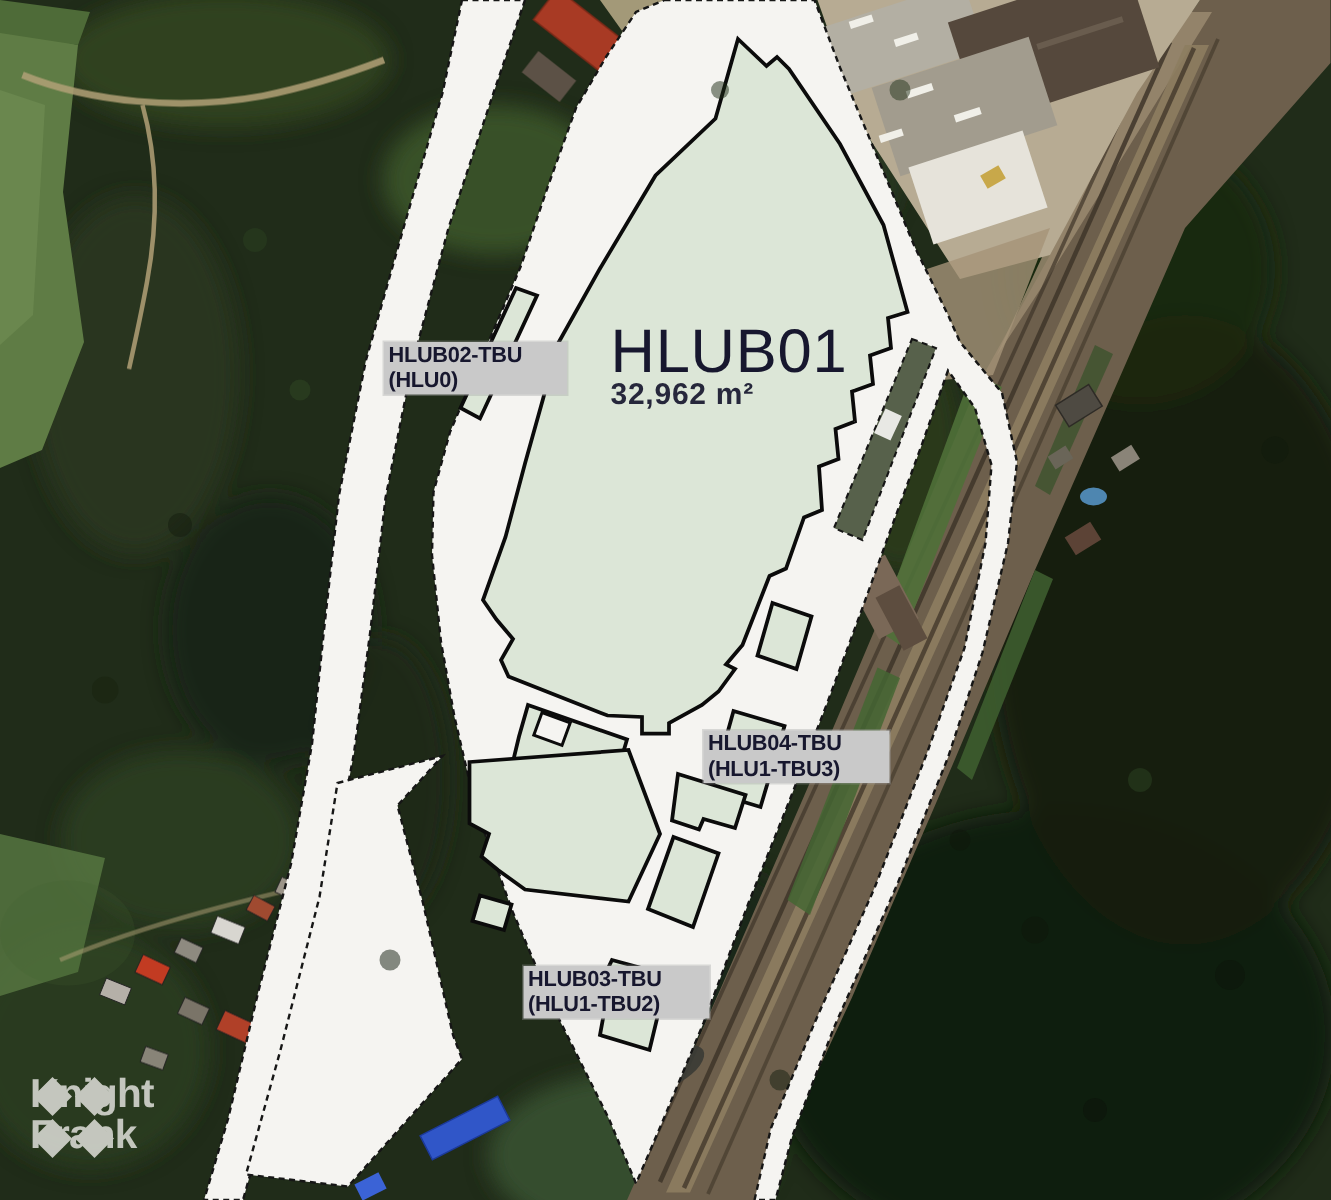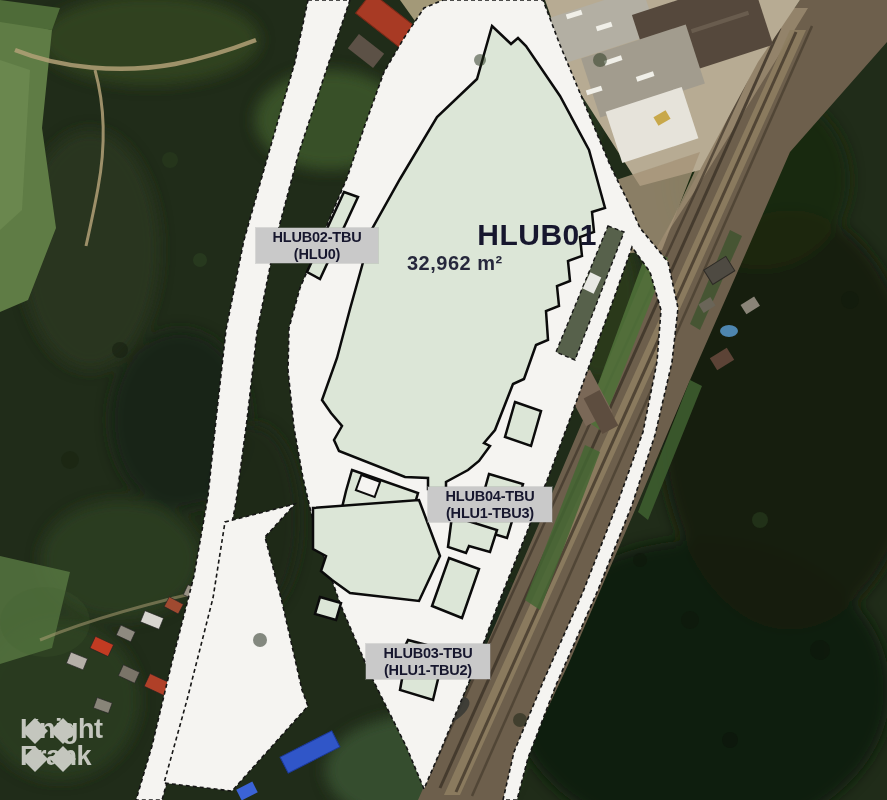--- a/index.html
+++ b/index.html
@@ -15,25 +15,25 @@
   .stage{
     position:relative;width:887px;height:800px;overflow:hidden;
     background:var(--forest);
     font-family:"Liberation Sans", sans-serif;
   }
   .stage svg{position:absolute;left:0;top:0;}
   .map-label{position:absolute;color:var(--label-text);font-weight:bold;}
   .unit-chip{
     position:absolute;background:var(--chip-bg);
     color:var(--label-text);font-weight:bold;font-size:14.5px;line-height:16.5px;
-    text-align:center;padding:1px 3px;letter-spacing:-0.2px;
+    padding:1px 3px;letter-spacing:-0.2px;
     box-shadow:0 0 0 1px rgba(160,160,160,.35);
   }
   .main-label{position:absolute;left:407px;top:219px;width:190px;}
-  .main-label .big{font-size:30px;line-height:31px;font-weight:bold;letter-spacing:0.5px;text-align:right;}
+  .main-label .big{font-size:41px;line-height:31px;font-weight:normal;letter-spacing:0.5px;}
   .main-label .area{font-size:20px;line-height:22px;font-weight:bold;margin-top:2px;letter-spacing:0.5px;opacity:.92;}
   .watermark{position:absolute;left:20px;top:716px;display:flex;align-items:flex-start;gap:8px;opacity:.78;}
   .watermark .wm-text{color:var(--watermark);font-weight:bold;font-size:27px;line-height:27px;letter-spacing:-0.5px;}
 </style>
 </head>
 <body>
 
 <div class="stage">
 
   <svg width="887" height="800" viewBox="0 0 887 800">
@@ -214,27 +214,27 @@
   <div class="map-label main-label">
     <div class="big">HLUB01</div>
     <div class="area">32,962 m²</div>
   </div>
 
   <div class="unit-chip" style="left:256px;top:228px;width:116px">
     <div>HLUB02-TBU</div>
     <div>(HLU0)</div>
   </div>
 
-  <div class="unit-chip" style="left:428px;top:487px;width:118px">
+  <div class="unit-chip" style="left:469px;top:487px;width:118px">
     <div>HLUB04-TBU</div>
     <div>(HLU1-TBU3)</div>
   </div>
 
 
-  <div class="unit-chip" style="left:366px;top:644px;width:118px">
+  <div class="unit-chip" style="left:349px;top:644px;width:118px">
     <div>HLUB03-TBU</div>
     <div>(HLU1-TBU2)</div>
   </div>
 
   <div class="watermark">
     <svg width="58" height="58" viewBox="0 0 58 58">
       <g style="fill:var(--watermark)">
         <polygon points="15,2 28,15 15,28 2,15"></polygon>
         <polygon points="43,2 56,15 43,28 30,15"></polygon>
         <polygon points="15,30 28,43 15,56 2,43"></polygon>

